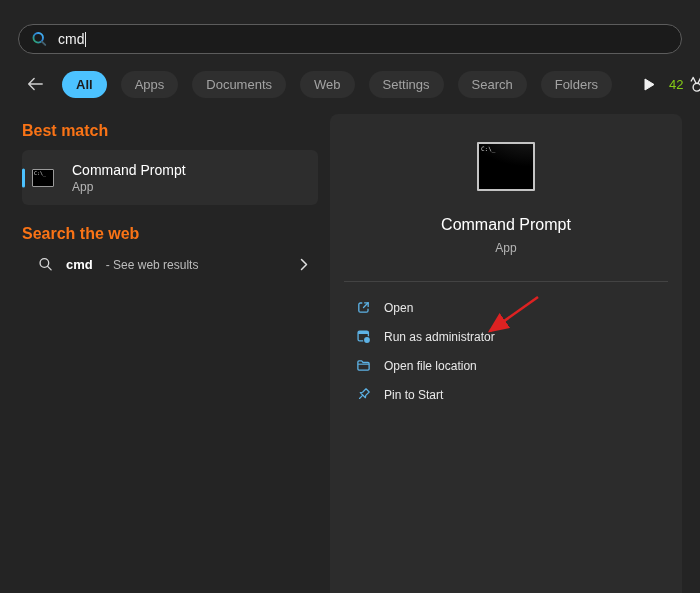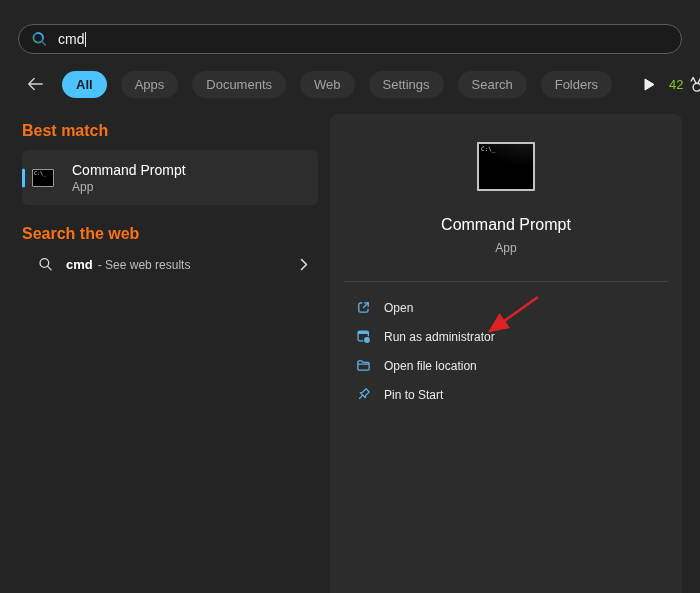--- a/index.html
+++ b/index.html
@@ -59,21 +59,21 @@
   .mini-cmd span { position:absolute; left:1px; top:0px; font-size:5px; color:#ddd; font-family:"DejaVu Sans Mono", monospace; }
   .bm-text { margin-left:18px; }
   .bm-title { font-size:14px; color:#ffffff; }
   .bm-sub { font-size:12px; color:#b5b5b5; margin-top:2px; }
 
   .web-row {
     position:absolute; left:22px; top:248px; width:296px; height:33px;
     display:flex; align-items:center; padding:0 10px 0 16px; border-radius:4px; cursor:pointer;
   }
   .web-text { margin-left:13px; font-size:13px; color:#ffffff; font-weight:bold; }
-  .web-suffix { font-size:12px; color:#bdbdbd; font-weight:normal; margin-left:5px; }
+  .web-suffix { font-size:12px; color:#bdbdbd; font-weight:normal; margin-left:13px; }
   .web-chevron { margin-left:auto; display:flex; align-items:center; }
 
   
   .panel {
     position:absolute; left:330px; top:114px; width:352px; height:479px;
     background:#2c2c2c; border-radius:8px 8px 0 0;
   }
   .big-cmd {
     position:absolute; left:50%; transform:translateX(-50%); top:28px;
     width:58px; height:49px; border:2px solid #c4c4c4; border-radius:1px;

